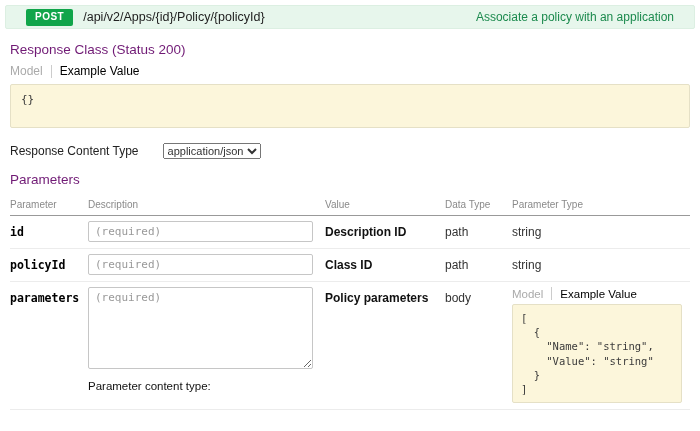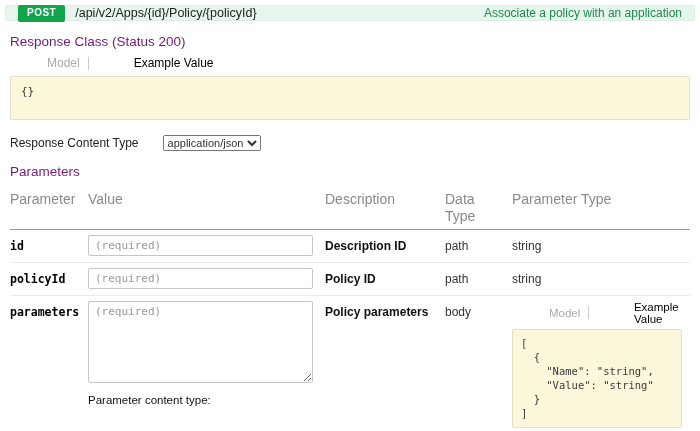--- a/index.html
+++ b/index.html
@@ -8,38 +8,38 @@
     width: 700px; height: 431px; overflow: hidden;
     font-family: "Liberation Sans", sans-serif;
     font-size: 12px; color: #333;
   }
   .op { margin: 5px; }
 
   
   .op-header {
     display: flex; align-items: center;
     background: #e7f6ec; border: 1px solid #dcefe2; border-radius: 2px;
-    padding: 3px 12px; height: 16px; cursor: pointer;
+    padding: 3px 20px; height: 24px; cursor: pointer;
   }
   .method-badge {
     background: #10a54a; color: #fff; font-size: 10px; font-weight: bold;
     text-transform: uppercase; padding: 2px 9px 3px 9px; border-radius: 2px;
     letter-spacing: .5px; line-height: 12px;
   }
   .op-path { margin-left: 10px; color: #222; font-size: 12.5px; text-decoration: none; }
   .op-link { margin-left: auto; color: #1c8a4e; font-size: 12px; text-decoration: none; cursor: pointer; }
 
   .op-body { padding: 0 5px; }
 
   .section-heading { color: #701a75; font-size: 13.5px; font-weight: normal; margin: 13px 0 7px 0; }
   .status-text { color: #222; margin: 0 0 9px 0; }
 
   
   .tabs { display: flex; align-items: center; font-size: 12px; margin-bottom: 6px; }
-  .tab { cursor: pointer; margin-left: 37px; }
+  .tab { cursor: pointer; }
   .tab.inactive { color: #aaa; }
   .tab.active { color: #000; }
   .tab-divider { width: 1px; height: 13px; background: #ccc; margin: 0 8px; }
 
   
   .code-block {
     background: #fcf6db; border: 1px solid #e5e0c6; border-radius: 2px;
     font-family: "DejaVu Sans Mono", monospace; font-size: 11px; color: #3b3b3b;
     margin: 0; padding: 8px 10px; min-height: 44px; white-space: pre;
     line-height: 1.35; overflow: hidden;
@@ -51,21 +51,21 @@
   select { font-family: "Liberation Sans", sans-serif; font-size: 11px; color: #333; }
 
   
   .param-grid { margin-top: 2px; }
   .param-grid-row {
     display: grid;
     grid-template-columns: 78px 237px 120px 67px auto;
     align-items: start;
   }
   .param-head {
-    color: #8a8a8a; font-size: 14px; line-height: 1.2;
+    color: #8a8a8a; font-size: 10px; line-height: 1.2;
     padding: 5px 0 4px 0; border-bottom: 1px solid #999;
   }
   .param-head .cell { padding-right: 8px; }
   .param-row { padding: 5px 0 6px 0; border-bottom: 1px solid #ececec; }
   .cell { padding-right: 8px; }
   .param-name {
     font-family: "DejaVu Sans Mono", monospace; font-weight: bold;
     font-size: 11.5px; color: #000; padding-top: 4px;
   }
   .param-desc { font-weight: bold; color: #111; padding-top: 4px; }
@@ -116,42 +116,42 @@
         <option>application/json</option>
       </select>
     </div>
 
     <h4 class="section-heading">Parameters</h4>
 
     <div class="param-grid">
 
       <div class="param-grid-row param-head">
         <div class="cell">Parameter</div>
+        <div class="cell">Description</div>
         <div class="cell">Value</div>
-        <div class="cell">Description</div>
         <div class="cell">Data Type</div>
         <div class="cell">Parameter Type</div>
       </div>
 
       <div class="param-grid-row param-row">
         <div class="cell param-name">id</div>
         <div class="cell">
           <input class="param-input" type="text" placeholder="(required)" style="">
         </div>
         <div class="cell param-desc">Description ID</div>
         <div class="cell param-type">path</div>
         <div class="cell data-type-plain">string</div>
       </div>
 
       <div class="param-grid-row param-row">
         <div class="cell param-name">policyId</div>
         <div class="cell">
           <input class="param-input" type="text" placeholder="(required)" style="">
         </div>
-        <div class="cell param-desc">Policy ID</div>
+        <div class="cell param-desc">Class ID</div>
         <div class="cell param-type">path</div>
         <div class="cell data-type-plain">string</div>
       </div>
 
       <div class="param-grid-row param-row">
         <div class="cell param-name">parameters</div>
         <div class="cell">
           <textarea class="param-textarea" placeholder="(required)" style=""></textarea>
           <div class="pct-label">Parameter content type:</div>
           

